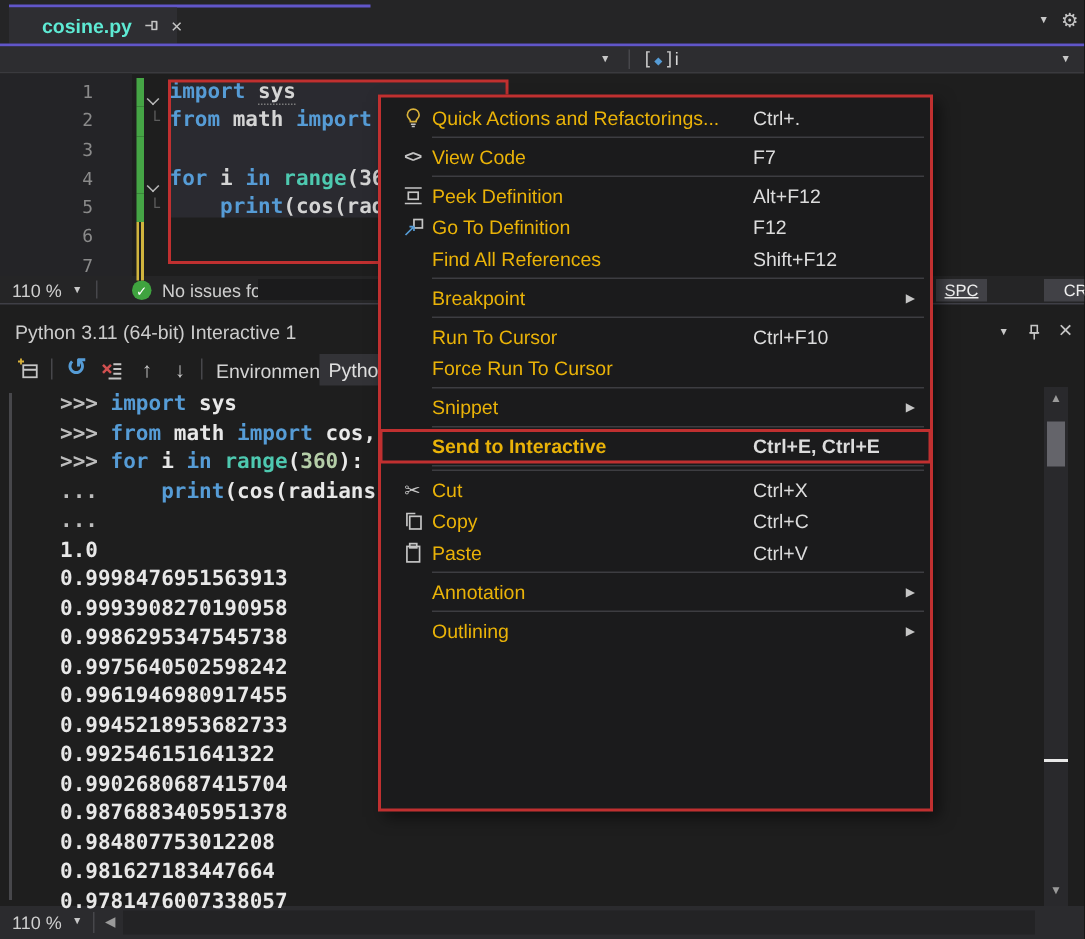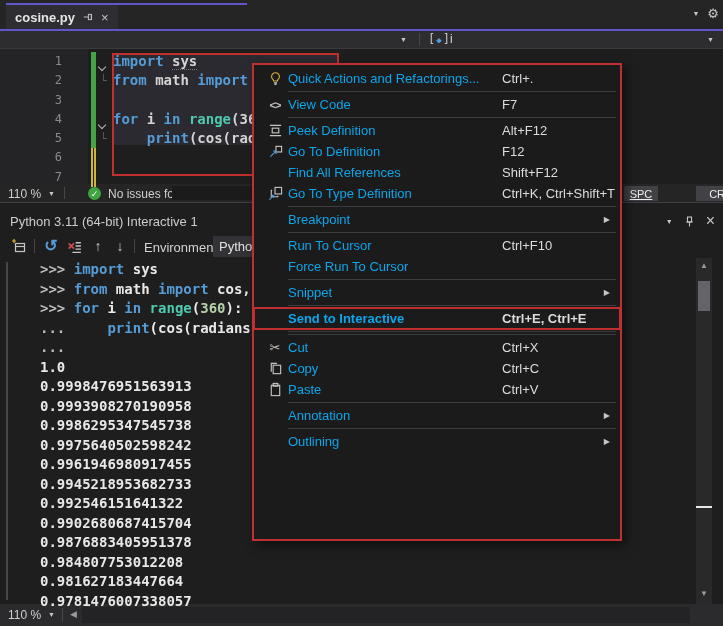--- a/index.html
+++ b/index.html
@@ -5,21 +5,21 @@
   html,body{margin:0;padding:0;background:#101010;}
   .screen{position:relative;width:723px;height:626px;background:#1e1e1e;overflow:hidden;
           font-family:"Liberation Sans",sans-serif;color:#d4d4d4;}
   .abs{position:absolute;}
 
   
   .tabstrip{left:0;top:0;width:723px;height:29px;background:#252526;}
   .purple-top{left:6px;top:3px;width:241px;height:2px;background:var(--purple);}
   .purple-full{left:0;top:29px;width:723px;height:2px;background:var(--purple);}
   .tab{left:6px;top:5px;width:112px;height:24px;background:#2e2e32;display:flex;align-items:center;}
-  .tab-label{font-size:13px;font-weight:bold;color:#e5e5e5;margin-left:9px;white-space:nowrap;}
+  .tab-label{font-size:13px;font-weight:bold;color:#5eead4;margin-left:22px;white-space:nowrap;}
   .tab .ticon{margin-left:7px;color:#c5c5c5;display:inline-flex;}
   .strip-icons{right:4px;top:6px;display:flex;gap:8px;align-items:center;color:#c5c5c5;}
 
   
   .navbar{left:0;top:31px;width:723px;height:17px;background:#2d2d30;}
   .nav-bottom{left:0;top:48px;width:723px;height:1px;background:#3a3a3e;}
   .chevd{font-size:7px;color:#c8c8c8;}
   .divv{width:1px;background:#47474b;}
   .member{display:flex;align-items:center;font-size:12px;}
   .brk{color:#c5c5c5;font-family:"DejaVu Sans Mono",monospace;font-size:12px;}
@@ -73,21 +73,21 @@
   .bbar{left:0;top:604px;width:723px;height:22px;background:#2b2b2e;}
   .larrow{color:#9a9a9a;font-size:9px;}
   .btrack{background:#232325;}
 
   
   .menu{left:252px;top:63px;width:370px;height:478px;background:#1b1b1c;border:2px solid var(--red);
         box-sizing:border-box;z-index:30;padding-top:3px;box-shadow:4px 4px 10px rgba(0,0,0,0.5);}
   .mi{position:relative;height:21px;display:flex;align-items:center;padding-left:8px;cursor:pointer;}
   .mic{width:26px;display:flex;align-items:center;justify-content:center;}
   .mic svg{width:15px;height:15px;}
-  .mil{font-size:13px;color:#0ea5e9;white-space:nowrap;}
+  .mil{font-size:13px;color:#eab308;white-space:nowrap;}
   .mis{position:absolute;left:248px;font-size:13px;color:#dcdcdc;white-space:nowrap;}
   .mia{position:absolute;right:10px;font-size:8px;color:#c5c5c5;}
   .msep{height:1px;background:#3d3d41;margin:2px 4px 2px 34px;}
   .mi.hl{outline:2px solid var(--red);outline-offset:-1px;font-weight:bold;}
   .ico-txt{color:#c5c5c5;font-size:11px;font-weight:bold;letter-spacing:-1px;}
 </style>
 </head>
 <body>
 
 <div class="screen">
@@ -282,31 +282,20 @@
           </svg>
         </span>
         <span class="mil">Go To Definition</span>
         <span class="mis">F12</span>
       </div>
       <div class="mi">
         <span class="mic"></span>
         <span class="mil">Find All References</span>
         <span class="mis">Shift+F12</span>
       </div>
-      <div class="mi">
-        <span class="mic">
-          <svg viewBox="0 0 16 16" fill="none" stroke-width="1.2">
-            <rect x="7.5" y="1.5" width="7" height="7" stroke="#c5c5c5"></rect>
-            <path d="M4.5 4.5h-1v7h7v-1" stroke="#c5c5c5"></path>
-            <path d="M1.5 14.5L6 10M6 10H3.5M6 10v2.5" stroke="#569cd6"></path>
-          </svg>
-        </span>
-        <span class="mil">Go To Type Definition</span>
-        <span class="mis">Ctrl+K, Ctrl+Shift+T</span>
-      </div>
       <div class="msep"></div>
       <div class="mi">
         <span class="mic"></span>
         <span class="mil">Breakpoint</span>
         <span class="mia">▶</span>
       </div>
       <div class="msep"></div>
       <div class="mi">
         <span class="mic"></span>
         <span class="mil">Run To Cursor</span>

